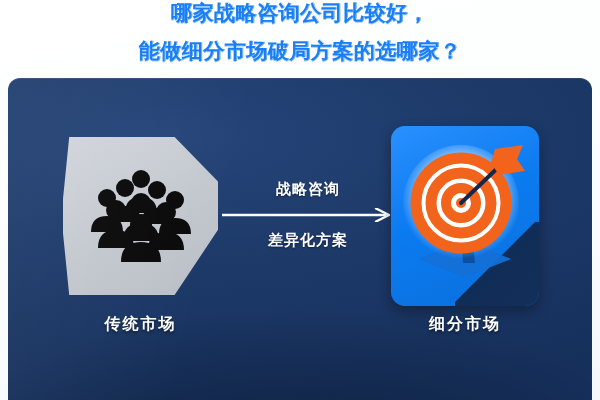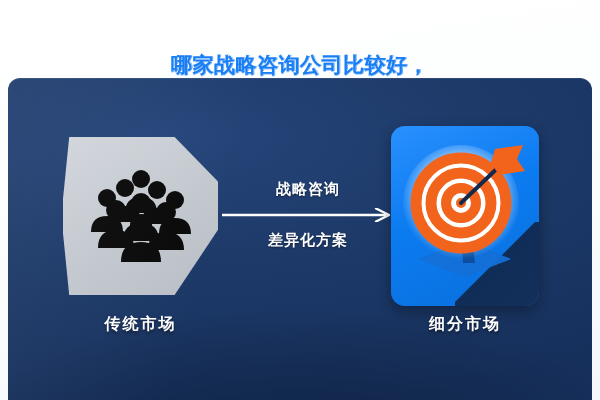--- a/index.html
+++ b/index.html
@@ -25,21 +25,21 @@
   
   .header {
     position: absolute;
     left: 0;
     top: 0;
     width: 600px;
     height: 78px;
     display: flex;
     flex-direction: column;
     align-items: center;
-    justify-content: flex-end;
+    justify-content: flex-start;
     gap: 12px;
     border-radius: 16px;
   }
   .title-line {
     font-size: 21px;
     font-weight: bold;
     letter-spacing: 0.5px;
     color: #1a7ef5;
     text-shadow:
        0 1px 0 #9ecbfb,
@@ -170,20 +170,21 @@
   .caption-left  { left: 55px;  top: 236px; width: 155px; text-align: center; }
   .caption-right { left: 383px; top: 236px; width: 148px; text-align: center; }
 </style>
 </head>
 <body>
 
 <div id="infographic">
 
   <div class="header">
     <div class="title-line">哪家战略咨询公司比较好，</div>
+    <div class="title-line">能做细分市场破局方案的选哪家？</div>
   </div>
 
   <div class="panel">
 
     <div class="left-card"></div>
     <div class="left-card-inner">
       <svg class="crowd-icon" width="112" height="92" viewBox="0 0 112 92">
         <g fill="#0a0a0a">
 
           <circle cx="22" cy="28" r="9"></circle>

